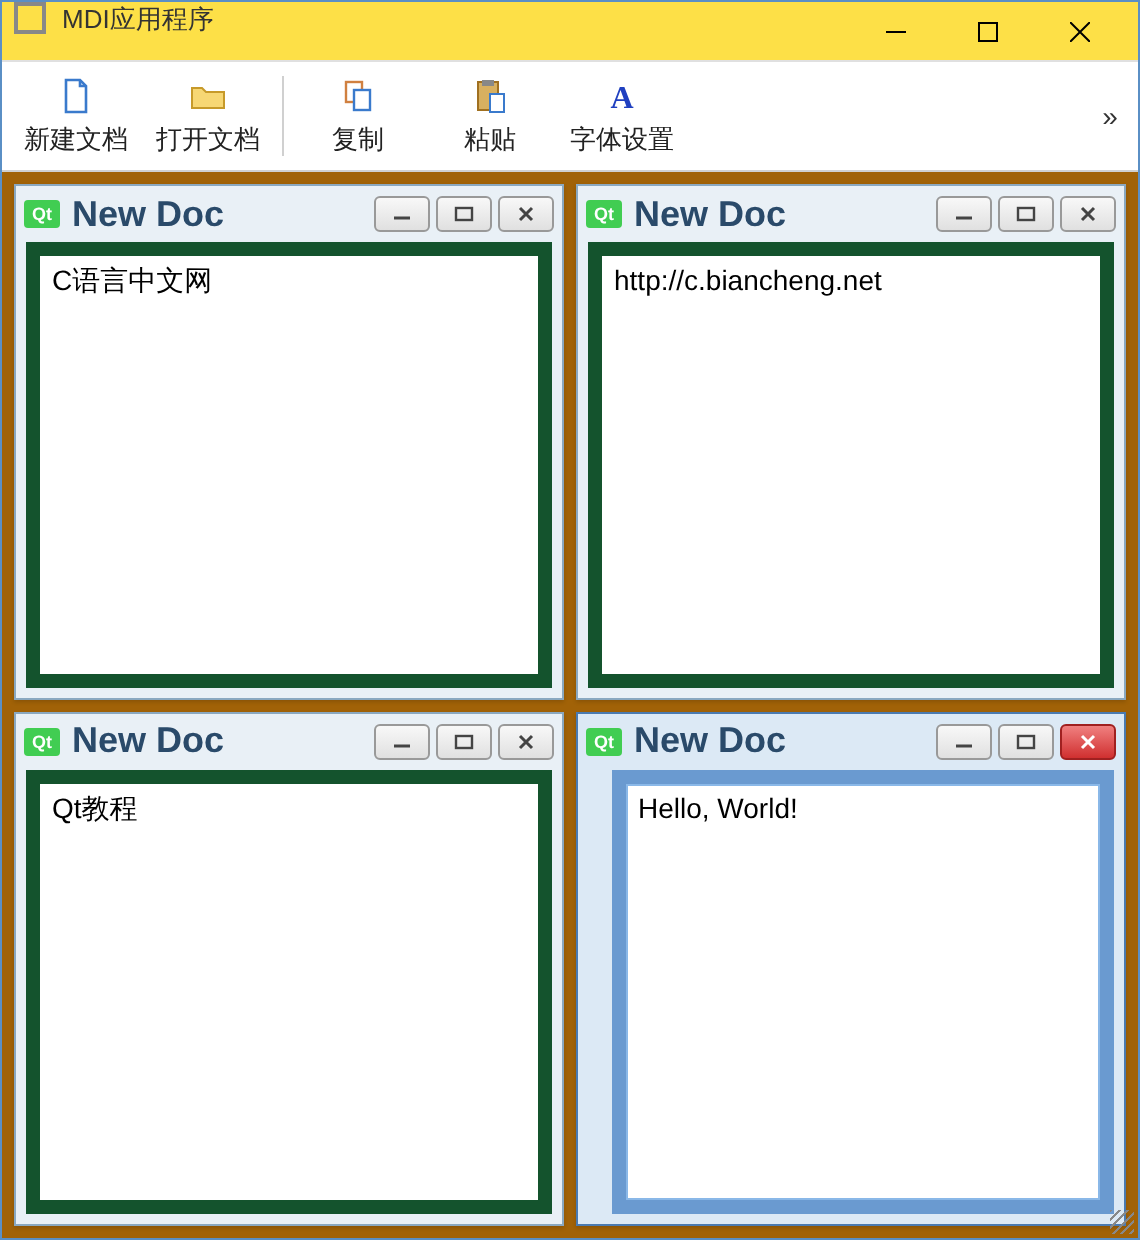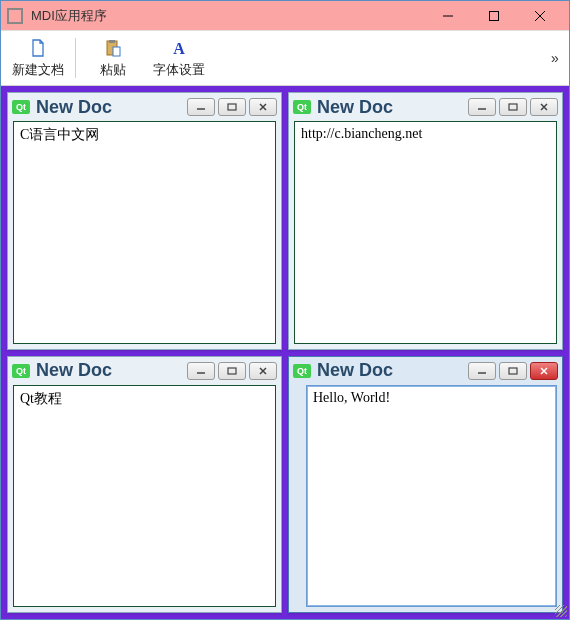--- a/index.html
+++ b/index.html
@@ -7,23 +7,23 @@
   font-family: "Microsoft YaHei", "Segoe UI", sans-serif;
   font-size: 12px;
   background: #f0f0f0;
   width: 570px;
   height: 620px;
   overflow: hidden;
   border: 1px solid #5a8fc5;
 }
 .titlebar {
   height: 30px;
-  background: #fca5a5;
-  display: flex;
-  align-items: center;
+  background: #fde047;
+  display: flex;
+  align-items: flex-start;
   padding: 0 6px;
   border-bottom: 1px solid #e0e0e0;
 }
 .titlebar-icon {
   width: 16px; height: 16px;
   border: 2px solid #888;
   margin-right: 8px;
 }
 .titlebar-title { flex: 1; font-size: 13px; color: #333; }
 .win-controls { display: flex; gap: 0; }
@@ -61,21 +61,21 @@
   margin: 0 4px;
 }
 .tool-overflow {
   margin-left: auto;
   width: 20px; height: 50px;
   display:flex; align-items:center; justify-content:center;
   cursor:pointer; font-size:14px; color:#333;
 }
 
 .mdi-area {
-  background: #6d28d9;
+  background: #a16207;
   width: 100%;
   height: calc(100% - 85px);
   position: relative;
   padding: 6px;
 }
 .mdi-grid {
   display: grid;
   grid-template-columns: 1fr 1fr;
   grid-template-rows: 1fr 1fr;
   gap: 6px;
@@ -119,23 +119,23 @@
 }
 .sub-btn.close-active {
   background: linear-gradient(#f08080,#d03030);
   border-color:#a02020;
   color:#fff;
 }
 .sub-content {
   flex: 1;
   background: #fff;
   margin: 0 5px 5px 5px;
-  border: 1px solid #14532d;
+  border: 7px solid #14532d;
   padding: 4px 6px;
-  font-family: Liberation Serif, serif;
+  font-family: Liberation Sans, sans-serif;
   font-size: 14px;
   color: #000;
   overflow: auto;
 }
 .subwin.active .sub-content { border-color:#6a9ad0; box-shadow: 0 0 0 1px #8ab8e8 inset; margin-left: 17px; }
 
 .resize-grip {
   position:absolute; right:2px; bottom:2px;
   width:12px; height:12px;
   background: repeating-linear-gradient(135deg,#888 0 1px,transparent 1px 3px);
@@ -170,21 +170,34 @@
 </div>
 
 <div class="toolbar">
   <div class="tool-btn">
     <svg class="ico" viewBox="0 0 20 20">
         <path d="M5 2 h7 l3 3 v13 h-10 z" fill="#fff" stroke="#3a7acc" stroke-width="1.3"></path>
         <path d="M12 2 v3 h3" fill="none" stroke="#3a7acc" stroke-width="1.3"></path>
       </svg>
     <span>新建文档</span>
   </div>
+  <div class="tool-btn">
+    <svg class="ico" viewBox="0 0 20 20">
+        <path d="M2 6 h5 l2 2 h9 v8 h-16 z" fill="#f7d774" stroke="#c79a2a" stroke-width="1"></path>
+      </svg>
+    <span>打开文档</span>
+  </div>
   <div class="tool-sep"></div>
+  <div class="tool-btn">
+    <svg class="ico" viewBox="0 0 20 20">
+        <rect x="4" y="3" width="8" height="10" fill="#fff" stroke="#d08040" stroke-width="1.2"></rect>
+        <rect x="8" y="7" width="8" height="10" fill="#fff" stroke="#3a7acc" stroke-width="1.2"></rect>
+      </svg>
+    <span>复制</span>
+  </div>
   <div class="tool-btn">
     <svg class="ico" viewBox="0 0 20 20">
         <rect x="4" y="3" width="10" height="14" fill="#d8b060" stroke="#a07020" stroke-width="1"></rect>
         <rect x="6" y="2" width="6" height="3" fill="#888"></rect>
         <rect x="10" y="9" width="7" height="9" fill="#fff" stroke="#3a7acc" stroke-width="1"></rect>
       </svg>
     <span>粘贴</span>
   </div>
   <div class="tool-btn">
     <svg class="ico" viewBox="0 0 20 20">

